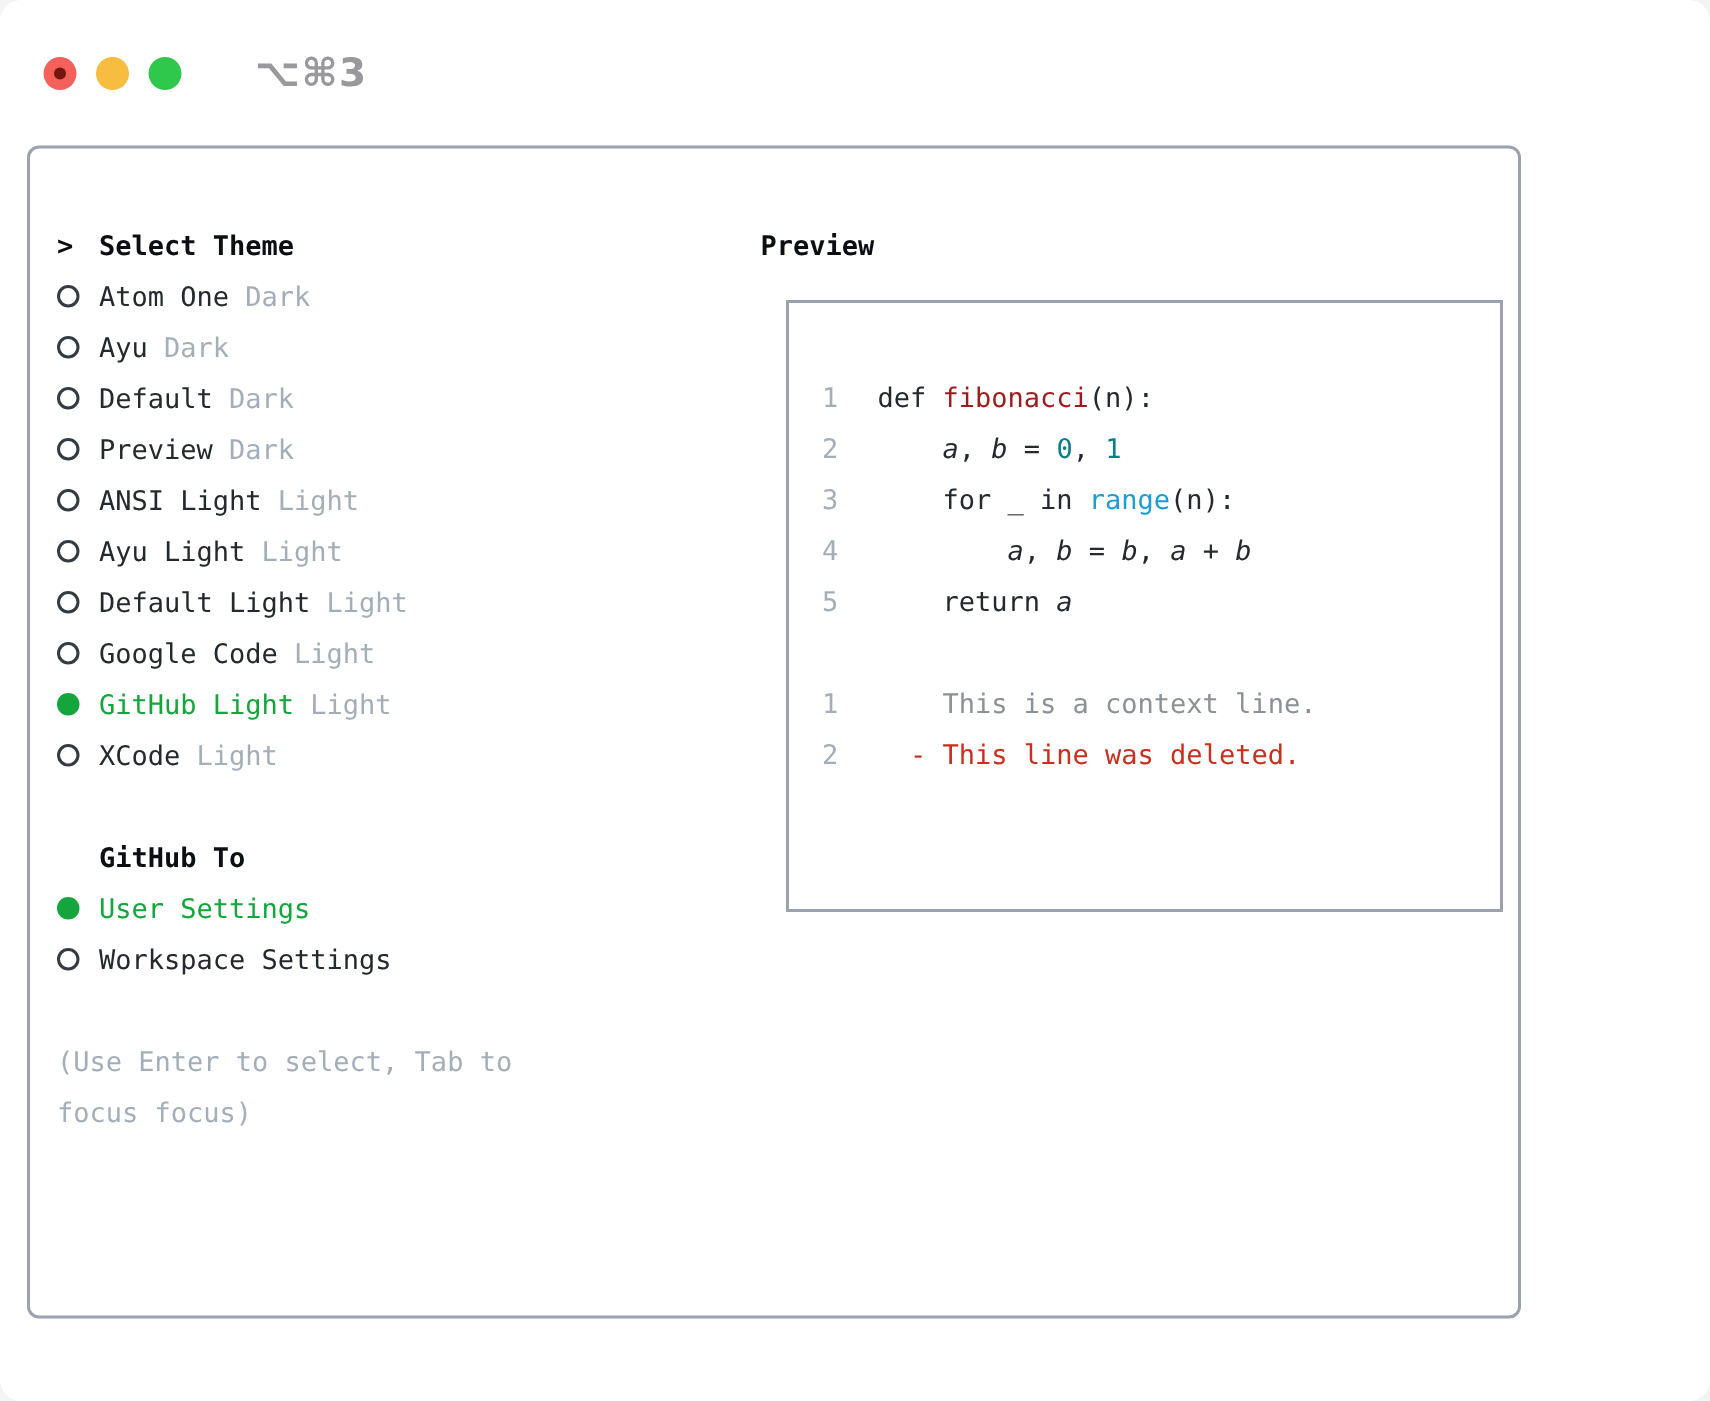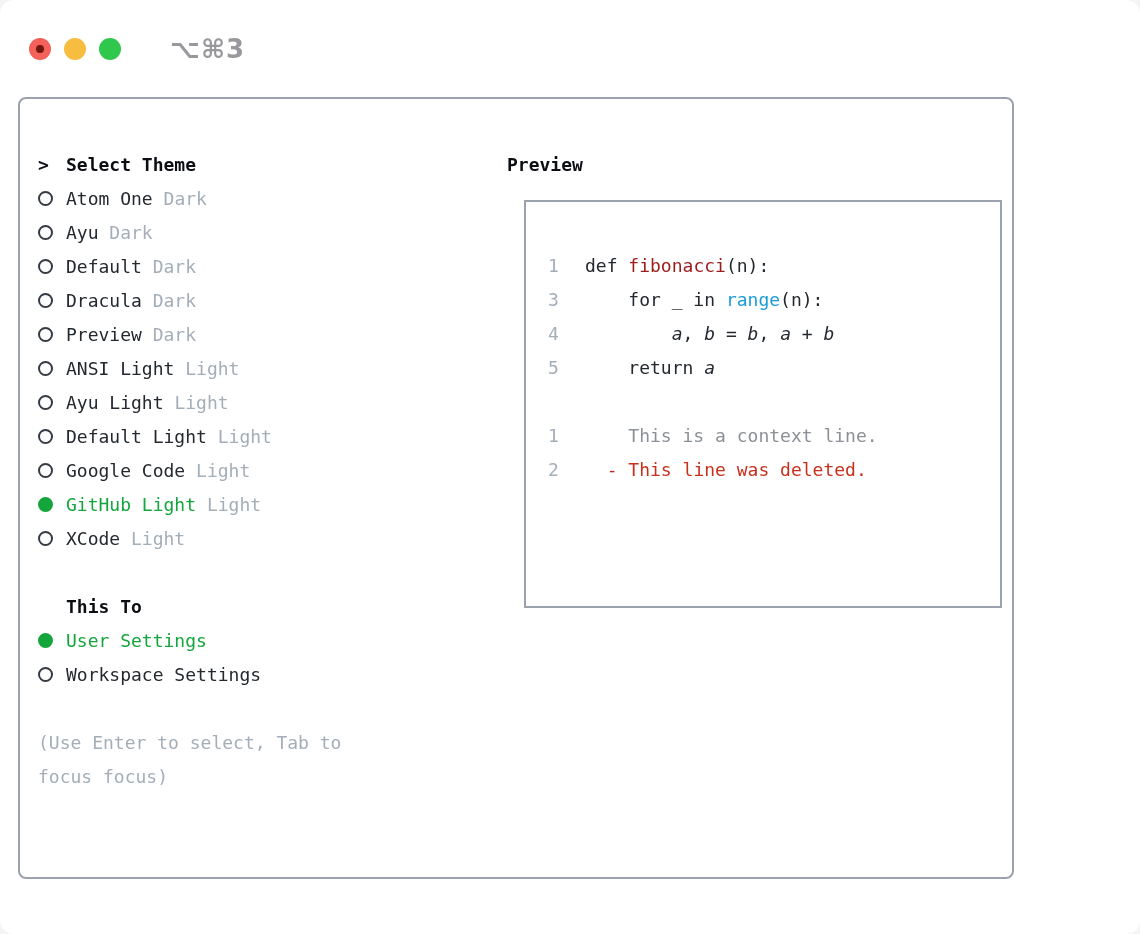--- a/index.html
+++ b/index.html
@@ -65,45 +65,45 @@
   </div>
 
   <div class="panel">
 
     <div class="leftcol">
       <div class="row hdr"><span class="pfx">&gt;</span><span>Select Theme</span></div>
       <div id="theme-list">
           <div class="row"><span class="pfx"><span class="dot"></span></span><span class="nm">Atom One</span><span class="muted"> Dark</span></div>
           <div class="row"><span class="pfx"><span class="dot"></span></span><span class="nm">Ayu</span><span class="muted"> Dark</span></div>
           <div class="row"><span class="pfx"><span class="dot"></span></span><span class="nm">Default</span><span class="muted"> Dark</span></div>
-          <div class="row"><span class="pfx"><span class="dot"></span></span><span class="nm">Dracula</span><span class="muted"> Dark</span></div>
           <div class="row"><span class="pfx"><span class="dot"></span></span><span class="nm">Preview</span><span class="muted"> Dark</span></div>
           <div class="row"><span class="pfx"><span class="dot"></span></span><span class="nm">ANSI Light</span><span class="muted"> Light</span></div>
           <div class="row"><span class="pfx"><span class="dot"></span></span><span class="nm">Ayu Light</span><span class="muted"> Light</span></div>
           <div class="row"><span class="pfx"><span class="dot"></span></span><span class="nm">Default Light</span><span class="muted"> Light</span></div>
           <div class="row"><span class="pfx"><span class="dot"></span></span><span class="nm">Google Code</span><span class="muted"> Light</span></div>
           <div class="row"><span class="pfx"><span class="dot sel"></span></span><span class="nm sel">GitHub Light</span><span class="muted"> Light</span></div>
           <div class="row"><span class="pfx"><span class="dot"></span></span><span class="nm">XCode</span><span class="muted"> Light</span></div>
         </div>
       <div class="spacer"></div>
-      <div class="row hdr"><span class="pfx"></span><span>This To</span></div>
+      <div class="row hdr"><span class="pfx"></span><span>GitHub To</span></div>
       <div id="apply-list">
           <div class="row"><span class="pfx"><span class="dot sel"></span></span><span class="nm sel">User Settings</span></div>
           <div class="row"><span class="pfx"><span class="dot"></span></span><span class="nm">Workspace Settings</span></div>
         </div>
       <div class="spacer"></div>
       <div class="row muted">(Use Enter to select, Tab to</div>
       <div class="row muted">focus focus)</div>
     </div>
 
     <div class="rightcol">
       <div class="row hdr" style="margin-left:7px">Preview</div>
       <div class="pbox">
         <div id="preview-lines">
             <div class="cl"><span class="ln">1</span><span class="seg-d">def </span><span class="seg-fn">fibonacci</span><span class="seg-d">(n):</span></div>
+            <div class="cl"><span class="ln">2</span><span class="seg-d">    </span><span class="seg-v">a</span><span class="seg-d">, </span><span class="seg-v">b</span><span class="seg-d"> = </span><span class="seg-num">0</span><span class="seg-d">, </span><span class="seg-num">1</span></div>
             <div class="cl"><span class="ln">3</span><span class="seg-d">    for _ in </span><span class="seg-bi">range</span><span class="seg-d">(n):</span></div>
             <div class="cl"><span class="ln">4</span><span class="seg-d">        </span><span class="seg-v">a</span><span class="seg-d">, </span><span class="seg-v">b</span><span class="seg-d"> = </span><span class="seg-v">b</span><span class="seg-d">, </span><span class="seg-v">a</span><span class="seg-d"> + </span><span class="seg-v">b</span></div>
             <div class="cl"><span class="ln">5</span><span class="seg-d">    return </span><span class="seg-v">a</span></div>
             <div class="cl"><span class="ln"></span></div>
             <div class="cl"><span class="ln">1</span><span class="seg-ctx">    This is a context line.</span></div>
             <div class="cl"><span class="ln">2</span><span class="seg-d">  </span><span class="seg-del">- This line was deleted.</span></div>
           </div>
       </div>
     </div>
 

